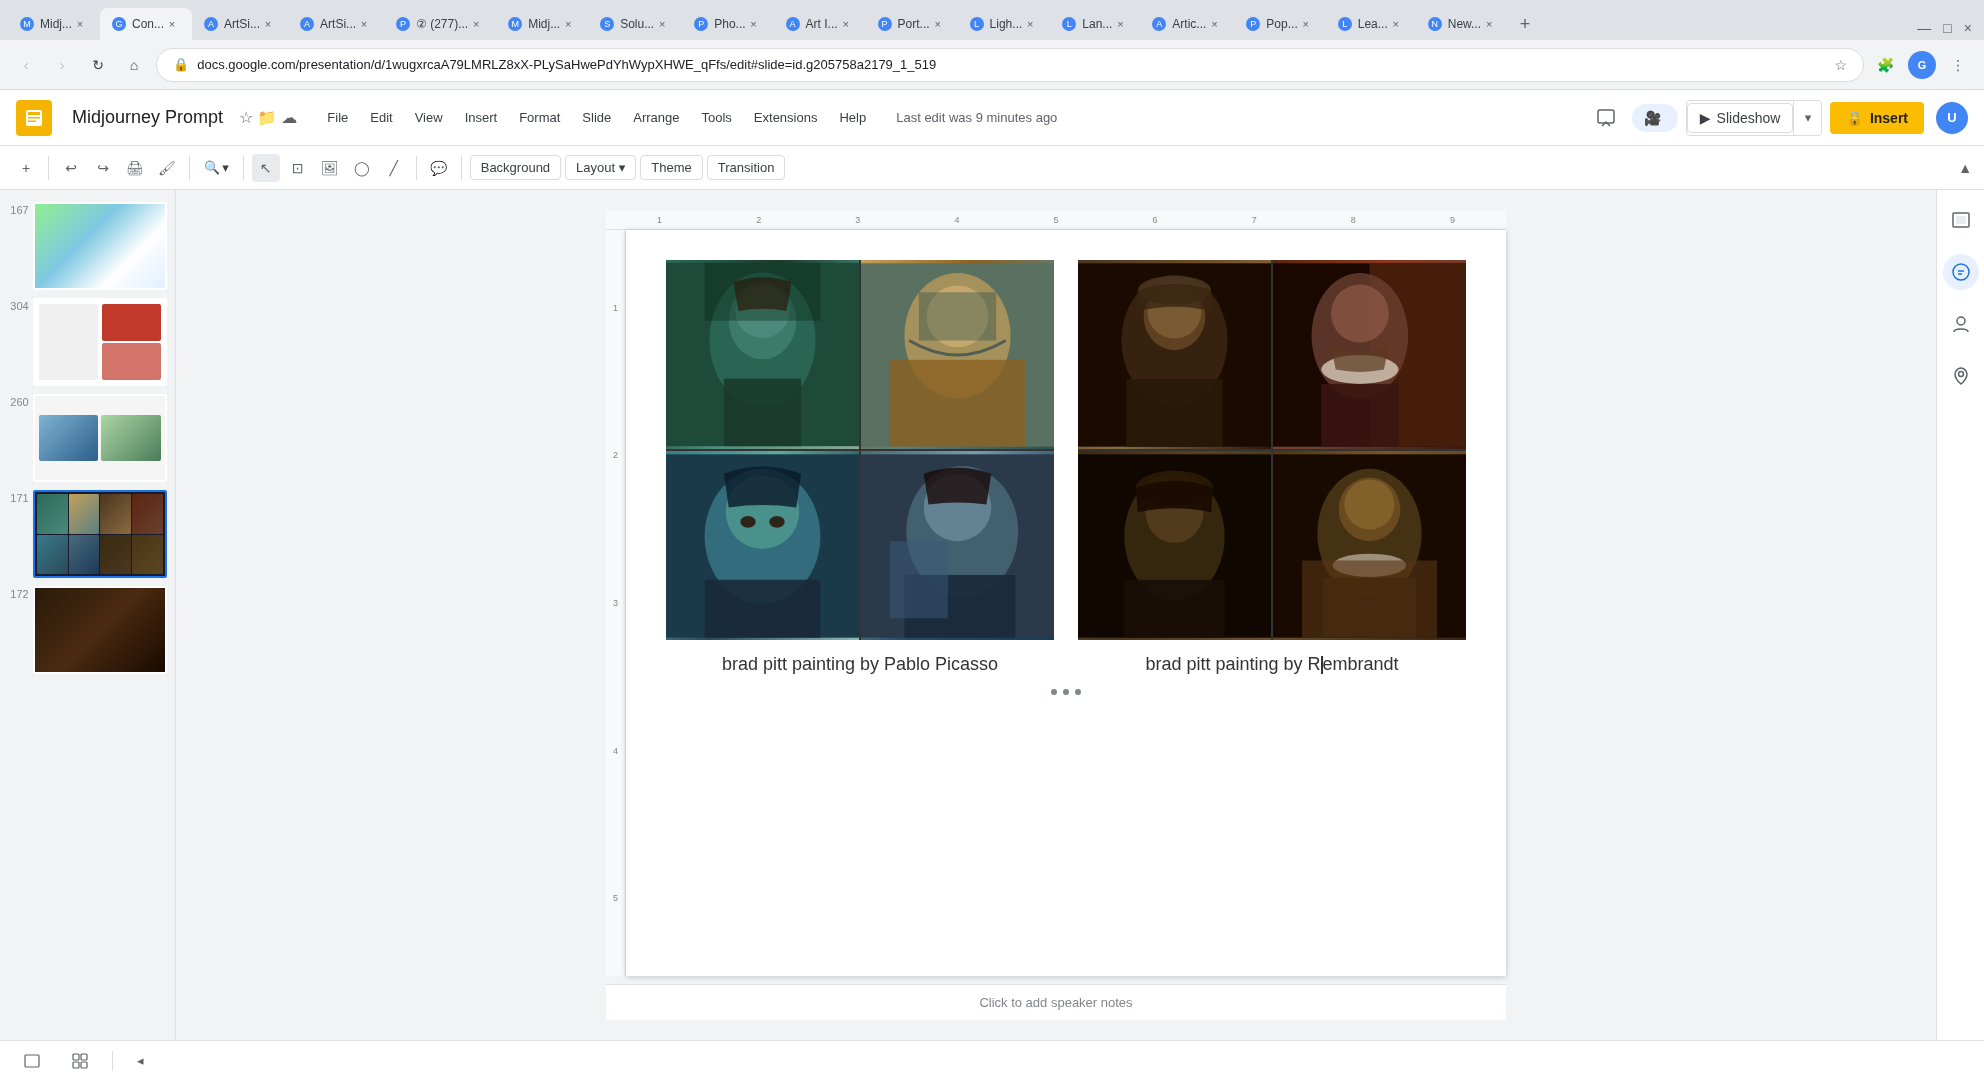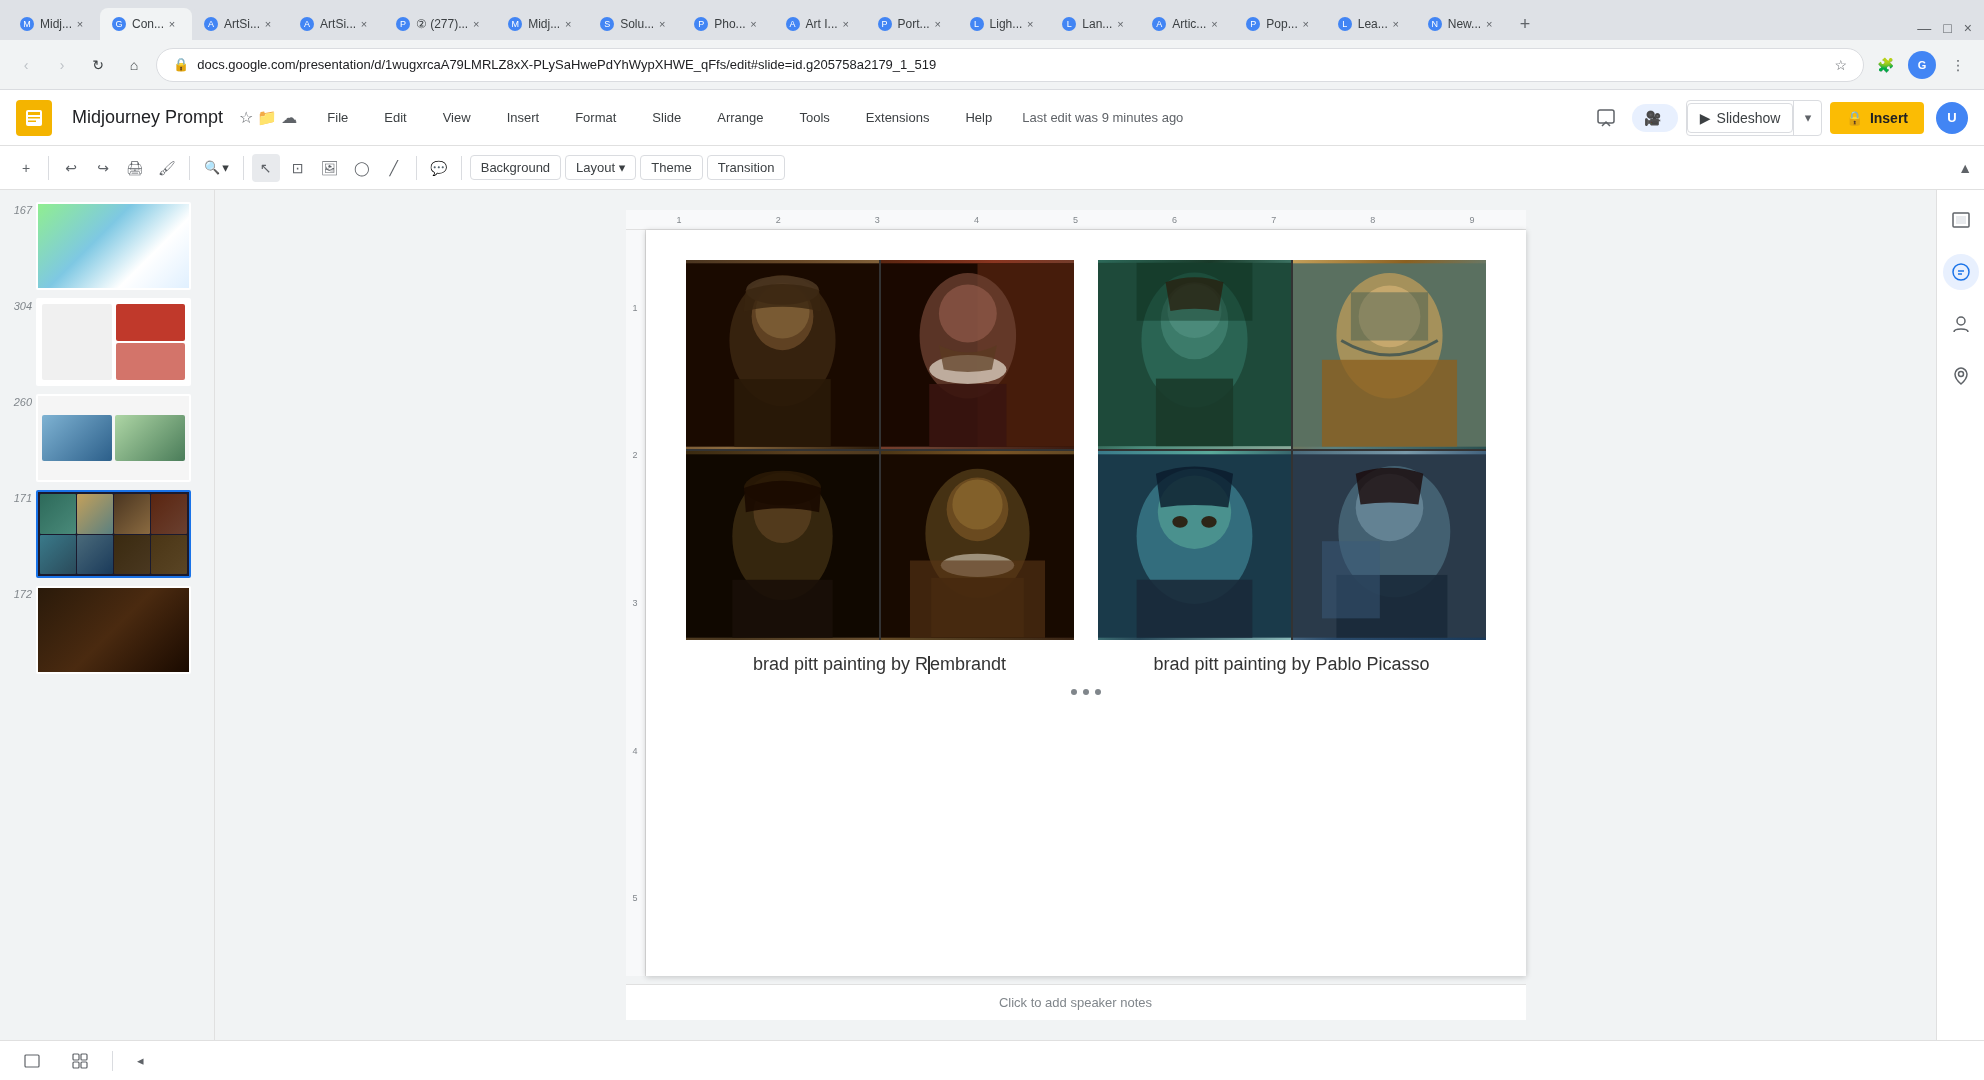--- a/index.html
+++ b/index.html
@@ -22,21 +22,21 @@
     .addr-btn { width: 28px; height: 28px; border-radius: 50%; display: flex; align-items: center; justify-content: center; color: #5f6368; cursor: pointer; font-size: 14px; }
 
     
     .app-container { display: flex; flex-direction: column; height: calc(1080px - 90px); }
 
     
     .menu-bar { background: white; display: flex; align-items: center; padding: 0 16px; height: 56px; border-bottom: 1px solid #e0e0e0; gap: 12px; }
     .app-logo { width: 36px; height: 36px; background: #f4b400; border-radius: 4px; display: flex; align-items: center; justify-content: center; color: white; font-size: 18px; font-weight: bold; margin-right: 8px; }
     .title-actions { display: flex; gap: 4px; margin-left: 4px; }
     .title-actions span { color: #5f6368; cursor: pointer; font-size: 16px; }
-    .menu-items { display: flex; gap: 16px; margin-left: 8px; }
+    .menu-items { display: flex; gap: 2px; margin-left: 8px; }
     .menu-item { padding: 6px 10px; border-radius: 4px; cursor: pointer; color: #3c4043; font-size: 13px; }
     .last-edit { color: #5f6368; font-size: 13px; margin-left: 8px; }
     .spacer { flex: 1; }
     .header-actions { display: flex; align-items: center; gap: 8px; }
     .comments-btn { width: 36px; height: 36px; border-radius: 50%; display: flex; align-items: center; justify-content: center; color: #5f6368; cursor: pointer; font-size: 18px; }
     .meet-btn { display: flex; align-items: center; gap: 4px; border-radius: 20px; padding: 6px 12px; cursor: pointer; background: #e8f0fe; color: #1967d2; font-size: 14px; }
     .slideshow-btn { display: flex; align-items: center; gap: 6px; background: white; border: 1px solid #dadce0; border-radius: 4px; padding: 6px 12px; cursor: pointer; font-size: 14px; color: #3c4043; font-weight: 500; }
     .slideshow-dropdown { width: 28px; height: 34px; border-left: 1px solid #dadce0; display: flex; align-items: center; justify-content: center; cursor: pointer; color: #5f6368; }
     .share-btn { background: #fbbc04; border-radius: 4px; padding: 8px 16px; cursor: pointer; font-size: 14px; font-weight: 600; color: #202124; display: flex; align-items: center; gap: 6px; }
     .user-avatar { width: 32px; height: 32px; border-radius: 50%; background: #4285f4; display: flex; align-items: center; justify-content: center; color: white; font-size: 13px; font-weight: bold; cursor: pointer; margin-left: 4px; }
@@ -46,21 +46,21 @@
     .tool-btn { width: 28px; height: 28px; border-radius: 4px; display: flex; align-items: center; justify-content: center; color: #5f6368; cursor: pointer; font-size: 14px; }
     .tool-divider { width: 1px; height: 24px; background: #dadce0; margin: 0 4px; }
     .tool-select { display: flex; align-items: center; gap: 2px; padding: 2px 6px; border-radius: 4px; cursor: pointer; color: #3c4043; font-size: 13px; }
     .toolbar-btn-text { padding: 4px 10px; border-radius: 4px; cursor: pointer; color: #3c4043; font-size: 13px; border: 1px solid #dadce0; }
     .collapse-btn { margin-left: auto; color: #5f6368; cursor: pointer; font-size: 14px; }
 
     
     .main-area { display: flex; flex: 1; overflow: hidden; }
 
     
-    .slide-panel { width: 215px; background: #f1f3f4; border-right: 1px solid #e0e0e0; overflow-y: auto; padding: 8px 0; font-style: italic; }
+    .slide-panel { width: 176px; background: #f1f3f4; border-right: 1px solid #e0e0e0; overflow-y: auto; padding: 8px 0; }
     .slide-item { display: flex; align-items: flex-start; padding: 4px 8px; cursor: pointer; }
     .slide-num { font-size: 11px; color: #80868b; width: 28px; text-align: right; padding-top: 2px; padding-right: 4px; }
     .slide-thumb { width: 155px; height: 88px; background: white; border-radius: 2px; border: 2px solid transparent; overflow: hidden; display: flex; flex-direction: column; align-items: center; justify-content: center; position: relative; }
     .slide-item.active .slide-thumb { border-color: #1a73e8; }
 
     
     .canvas-area { flex: 1; background: #f1f3f4; display: flex; flex-direction: column; align-items: center; overflow: auto; padding: 20px; }
     .slide-image-group { flex: 1; display: flex; flex-direction: column; gap: 4px; }
     .slide-image-caption { text-align: center; font-size: 18px; color: #333; padding: 10px 0; }
 
@@ -388,77 +388,20 @@
             <span>3</span>
             <span>4</span>
             <span>5</span>
         </div>
 
         <div class="slide-main">
           <div style="display:flex;gap:24px;align-items:flex-start;">
 
             <div class="slide-image-group" style="flex:1;">
               <div class="img-grid">
-                <div class="img-cell rembrandt-1">
-                  <svg width="100%" height="190" viewBox="0 0 200 190" xmlns="http://www.w3.org/2000/svg">
-                    <rect width="200" height="190" fill="#1a0a00"></rect>
-                    <ellipse cx="100" cy="80" rx="55" ry="68" fill="#3a2510" opacity="0.9"></ellipse>
-                    <ellipse cx="100" cy="55" rx="32" ry="35" fill="#6a4a28" opacity="0.8"></ellipse>
-                    <ellipse cx="100" cy="50" rx="28" ry="28" fill="#8a6a40" opacity="0.6"></ellipse>
-                    <rect x="50" y="120" width="100" height="70" fill="#2a1a08" opacity="0.9"></rect>
-
-                    <ellipse cx="100" cy="28" rx="38" ry="15" fill="#4a3520" opacity="0.9"></ellipse>
-                    <path d="M62,28 Q100,15 138,28 L140,50 Q100,40 60,50 Z" fill="#3a2510" opacity="0.8"></path>
-                  </svg>
-                </div>
-                <div class="img-cell rembrandt-2">
-                  <svg width="100%" height="190" viewBox="0 0 200 190" xmlns="http://www.w3.org/2000/svg">
-                    <rect width="200" height="190" fill="#1a0800"></rect>
-                    <rect x="100" y="0" width="100" height="190" fill="#5a2510" opacity="0.7"></rect>
-                    <ellipse cx="90" cy="75" rx="50" ry="65" fill="#6a4030" opacity="0.8"></ellipse>
-                    <ellipse cx="90" cy="52" rx="30" ry="30" fill="#9a6050" opacity="0.6"></ellipse>
-
-                    <ellipse cx="90" cy="110" rx="40" ry="15" fill="#e8e0d0" opacity="0.7"></ellipse>
-                    <rect x="50" y="125" width="80" height="65" fill="#3a1510" opacity="0.9"></rect>
-
-                    <path d="M60,85 Q90,100 120,85 L115,110 Q90,115 65,110 Z" fill="#5a3a20" opacity="0.7"></path>
-                  </svg>
-                </div>
-                <div class="img-cell rembrandt-3">
-                  <svg width="100%" height="190" viewBox="0 0 200 190" xmlns="http://www.w3.org/2000/svg">
-                    <rect width="200" height="190" fill="#100800"></rect>
-                    <ellipse cx="100" cy="85" rx="52" ry="66" fill="#3a2a10" opacity="0.9"></ellipse>
-                    <ellipse cx="100" cy="60" rx="30" ry="32" fill="#5a4020" opacity="0.8"></ellipse>
-
-                    <ellipse cx="100" cy="35" rx="40" ry="18" fill="#2a1a05" opacity="0.9"></ellipse>
-                    <path d="M60,35 Q100,20 140,35 L138,60 Q100,52 62,60 Z" fill="#1a0a00" opacity="0.9"></path>
-                    <rect x="48" y="130" width="104" height="60" fill="#1a1008" opacity="0.9"></rect>
-                  </svg>
-                </div>
-                <div class="img-cell rembrandt-4">
-                  <svg width="100%" height="190" viewBox="0 0 200 190" xmlns="http://www.w3.org/2000/svg">
-                    <rect width="200" height="190" fill="#180a00"></rect>
-                    <ellipse cx="100" cy="82" rx="54" ry="67" fill="#4a3515" opacity="0.9"></ellipse>
-                    <ellipse cx="100" cy="57" rx="32" ry="33" fill="#7a5525" opacity="0.7"></ellipse>
-                    <ellipse cx="100" cy="52" rx="26" ry="26" fill="#9a7535" opacity="0.5"></ellipse>
-
-                    <ellipse cx="100" cy="115" rx="38" ry="12" fill="#d8d0c0" opacity="0.6"></ellipse>
-                    <rect x="52" y="128" width="96" height="62" fill="#2a1a05" opacity="0.9"></rect>
-
-                    <rect x="30" y="110" width="140" height="80" fill="#5a3515" opacity="0.6"></rect>
-                  </svg>
-                </div>
-              </div>
-              <div class="slide-image-caption">
-                <span>brad pitt painting by R</span><span style="border-left:2px solid #333;height:1em;display:inline-block;vertical-align:middle;"></span><span>embrandt</span>
-              </div>
-            </div>
-
-            <div class="slide-image-group" style="flex:1;">
-              <div class="img-grid">
                 <div class="img-cell picasso-1">
                   
                   <svg width="100%" height="100%" viewBox="0 0 200 190" xmlns="http://www.w3.org/2000/svg">
                     <rect width="200" height="190" fill="#1e4a3a"></rect>
                     <ellipse cx="100" cy="80" rx="55" ry="70" fill="#2d6a5a" opacity="0.8"></ellipse>
                     <ellipse cx="100" cy="60" rx="35" ry="40" fill="#4a8a7a" opacity="0.6"></ellipse>
                     <rect x="60" y="120" width="80" height="70" fill="#1a3a2a" opacity="0.9"></rect>
                     <ellipse cx="100" cy="50" rx="28" ry="28" fill="#5a9a8a" opacity="0.5"></ellipse>
                     <rect x="40" y="0" width="120" height="60" fill="#0a2a1a" opacity="0.4"></rect>
 
@@ -493,20 +436,77 @@
                     <ellipse cx="100" cy="55" rx="35" ry="35" fill="#7a9aaa" opacity="0.6"></ellipse>
                     <rect x="45" y="125" width="115" height="65" fill="#1a2a3a" opacity="0.9"></rect>
                     <path d="M65,20 Q100,8 135,20 L130,52 Q100,48 70,52 Z" fill="#1a0a0a" opacity="0.8"></path>
                     <rect x="30" y="90" width="60" height="80" fill="#3a5a7a" opacity="0.5"></rect>
                   </svg>
                 </div>
               </div>
               <div class="slide-image-caption">brad pitt painting by Pablo Picasso</div>
             </div>
 
+            <div class="slide-image-group" style="flex:1;">
+              <div class="img-grid">
+                <div class="img-cell rembrandt-1">
+                  <svg width="100%" height="190" viewBox="0 0 200 190" xmlns="http://www.w3.org/2000/svg">
+                    <rect width="200" height="190" fill="#1a0a00"></rect>
+                    <ellipse cx="100" cy="80" rx="55" ry="68" fill="#3a2510" opacity="0.9"></ellipse>
+                    <ellipse cx="100" cy="55" rx="32" ry="35" fill="#6a4a28" opacity="0.8"></ellipse>
+                    <ellipse cx="100" cy="50" rx="28" ry="28" fill="#8a6a40" opacity="0.6"></ellipse>
+                    <rect x="50" y="120" width="100" height="70" fill="#2a1a08" opacity="0.9"></rect>
+
+                    <ellipse cx="100" cy="28" rx="38" ry="15" fill="#4a3520" opacity="0.9"></ellipse>
+                    <path d="M62,28 Q100,15 138,28 L140,50 Q100,40 60,50 Z" fill="#3a2510" opacity="0.8"></path>
+                  </svg>
+                </div>
+                <div class="img-cell rembrandt-2">
+                  <svg width="100%" height="190" viewBox="0 0 200 190" xmlns="http://www.w3.org/2000/svg">
+                    <rect width="200" height="190" fill="#1a0800"></rect>
+                    <rect x="100" y="0" width="100" height="190" fill="#5a2510" opacity="0.7"></rect>
+                    <ellipse cx="90" cy="75" rx="50" ry="65" fill="#6a4030" opacity="0.8"></ellipse>
+                    <ellipse cx="90" cy="52" rx="30" ry="30" fill="#9a6050" opacity="0.6"></ellipse>
+
+                    <ellipse cx="90" cy="110" rx="40" ry="15" fill="#e8e0d0" opacity="0.7"></ellipse>
+                    <rect x="50" y="125" width="80" height="65" fill="#3a1510" opacity="0.9"></rect>
+
+                    <path d="M60,85 Q90,100 120,85 L115,110 Q90,115 65,110 Z" fill="#5a3a20" opacity="0.7"></path>
+                  </svg>
+                </div>
+                <div class="img-cell rembrandt-3">
+                  <svg width="100%" height="190" viewBox="0 0 200 190" xmlns="http://www.w3.org/2000/svg">
+                    <rect width="200" height="190" fill="#100800"></rect>
+                    <ellipse cx="100" cy="85" rx="52" ry="66" fill="#3a2a10" opacity="0.9"></ellipse>
+                    <ellipse cx="100" cy="60" rx="30" ry="32" fill="#5a4020" opacity="0.8"></ellipse>
+
+                    <ellipse cx="100" cy="35" rx="40" ry="18" fill="#2a1a05" opacity="0.9"></ellipse>
+                    <path d="M60,35 Q100,20 140,35 L138,60 Q100,52 62,60 Z" fill="#1a0a00" opacity="0.9"></path>
+                    <rect x="48" y="130" width="104" height="60" fill="#1a1008" opacity="0.9"></rect>
+                  </svg>
+                </div>
+                <div class="img-cell rembrandt-4">
+                  <svg width="100%" height="190" viewBox="0 0 200 190" xmlns="http://www.w3.org/2000/svg">
+                    <rect width="200" height="190" fill="#180a00"></rect>
+                    <ellipse cx="100" cy="82" rx="54" ry="67" fill="#4a3515" opacity="0.9"></ellipse>
+                    <ellipse cx="100" cy="57" rx="32" ry="33" fill="#7a5525" opacity="0.7"></ellipse>
+                    <ellipse cx="100" cy="52" rx="26" ry="26" fill="#9a7535" opacity="0.5"></ellipse>
+
+                    <ellipse cx="100" cy="115" rx="38" ry="12" fill="#d8d0c0" opacity="0.6"></ellipse>
+                    <rect x="52" y="128" width="96" height="62" fill="#2a1a05" opacity="0.9"></rect>
+
+                    <rect x="30" y="110" width="140" height="80" fill="#5a3515" opacity="0.6"></rect>
+                  </svg>
+                </div>
+              </div>
+              <div class="slide-image-caption">
+                <span>brad pitt painting by R</span><span style="border-left:2px solid #333;height:1em;display:inline-block;vertical-align:middle;"></span><span>embrandt</span>
+              </div>
+            </div>
+
           </div>
 
           <div class="page-indicator">
             <div class="dot"></div>
             <div class="dot"></div>
             <div class="dot"></div>
           </div>
         </div>
       </div>
 

